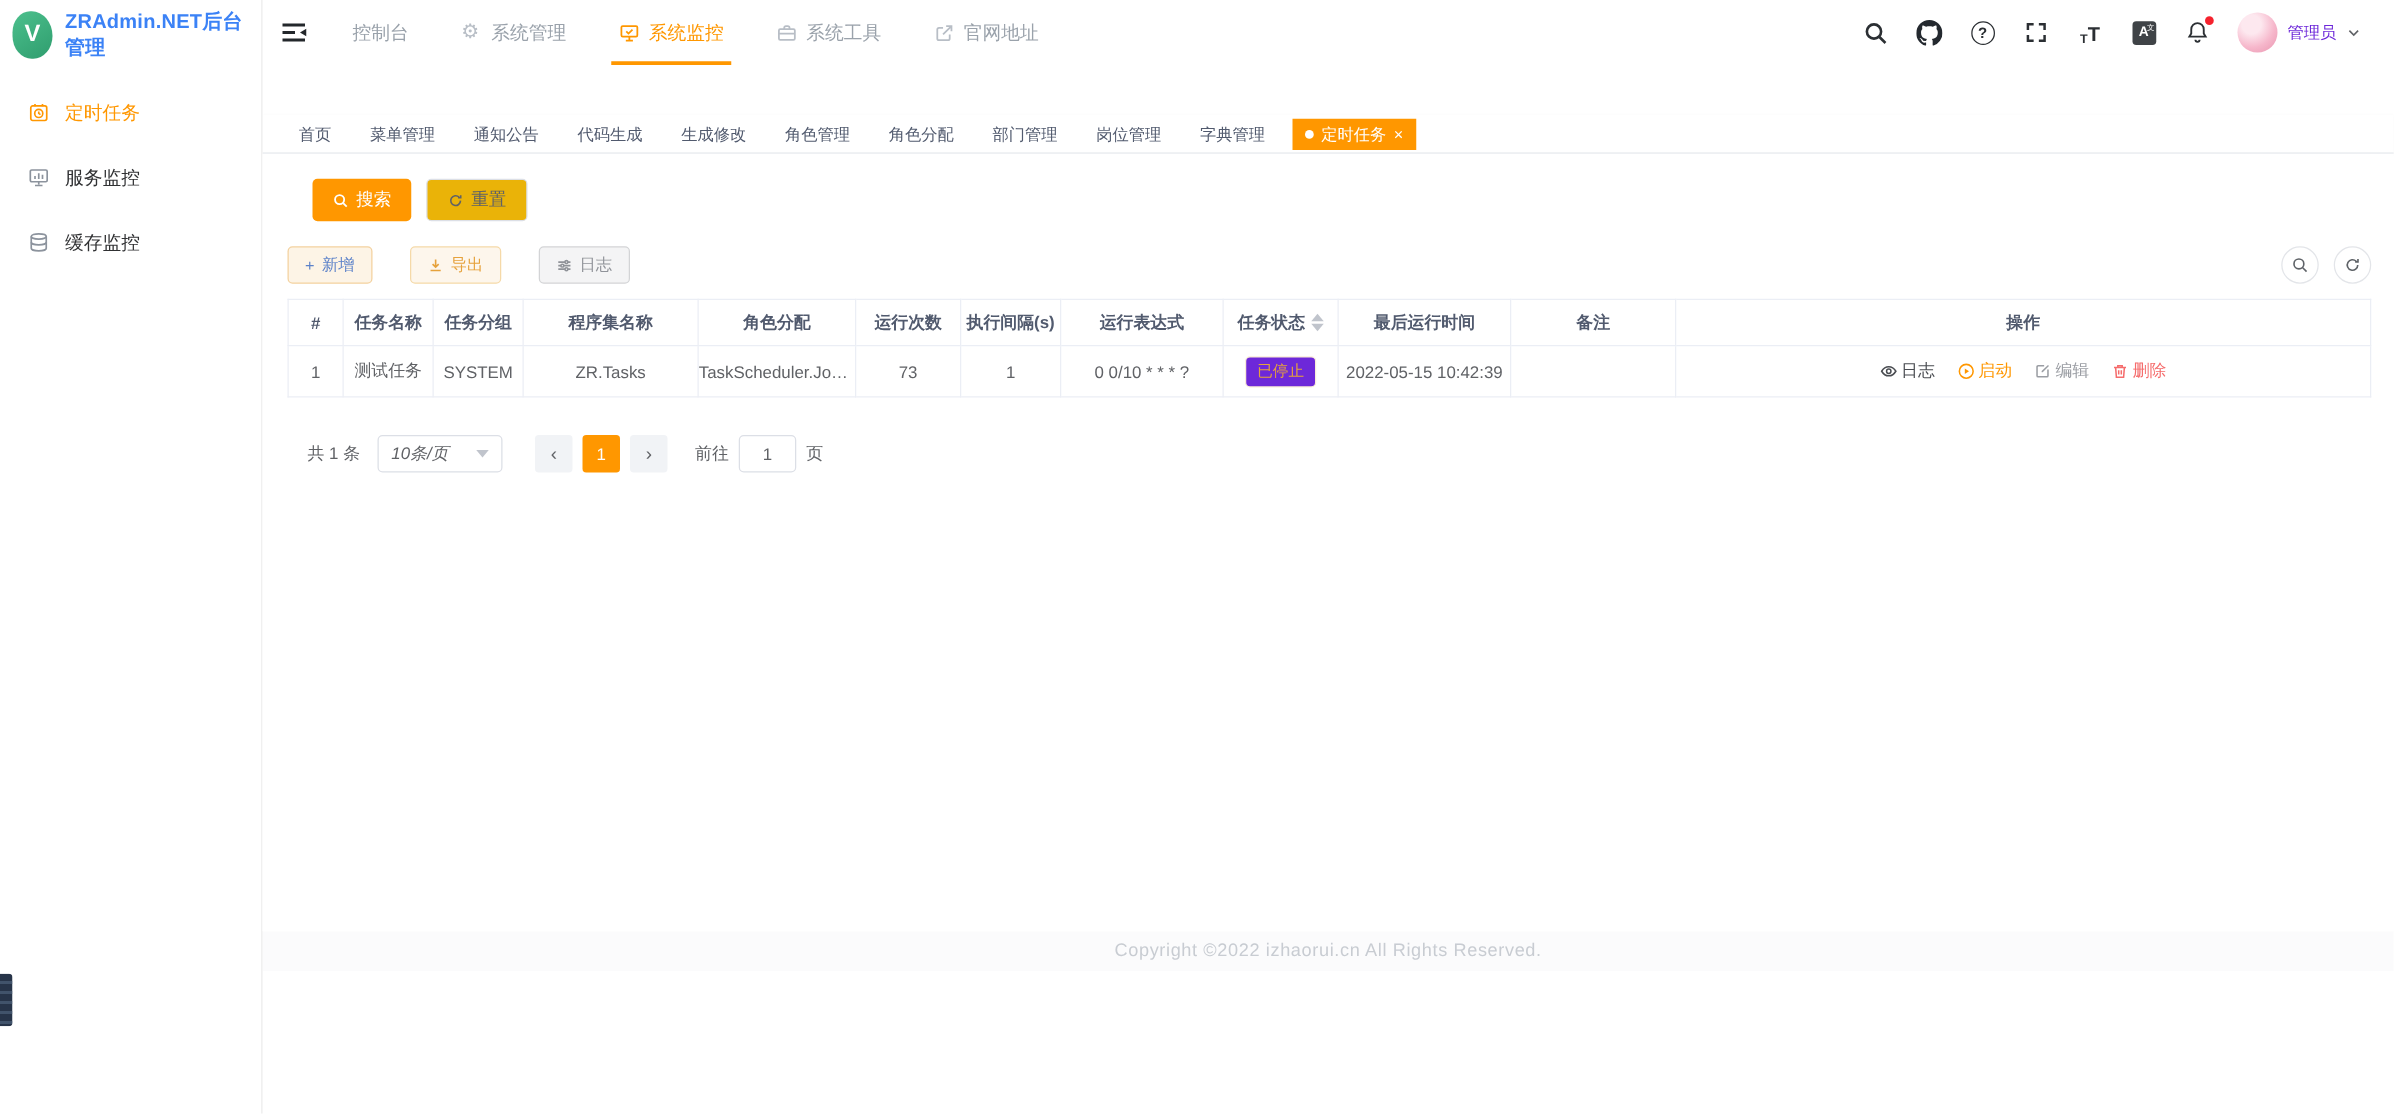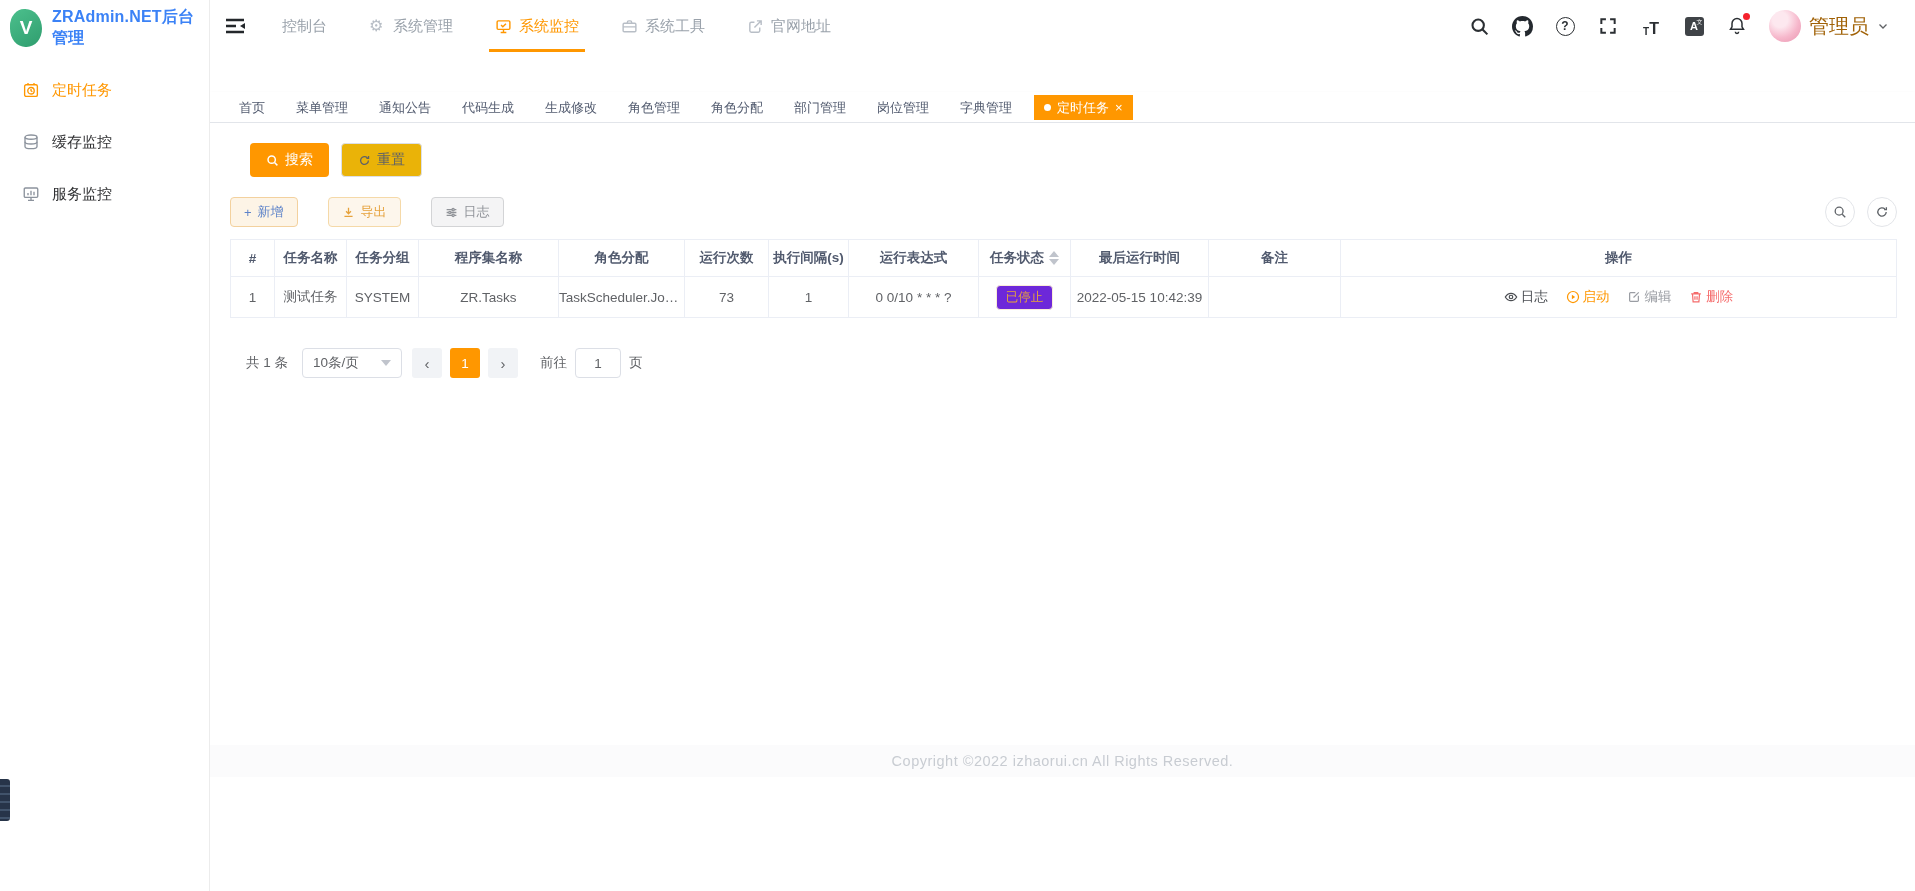--- a/index.html
+++ b/index.html
@@ -43,21 +43,21 @@
     display:flex; align-items:center; justify-content:center; }
   .font-size-glyph { font-weight:bold; color:#2b2f33; display:flex; align-items:flex-end; line-height:1; }
   .font-size-glyph .t-sm { font-size:10px; } .font-size-glyph .t-lg { font-size:16px; }
   .translate-box { width:19px; height:19px; background:#3f4347; border-radius:3px; position:relative; color:#fff;
     display:flex; align-items:center; justify-content:center; font-size:11px; font-weight:bold; }
   .translate-box .cjk { position:absolute; top:1px; right:1px; font-size:6px; font-weight:normal; }
   .badge-dot { position:absolute; top:-2px; right:-2px; width:7px; height:7px; border-radius:50%; background:#f5222d; }
   .avatar { width:32px; height:32px; border-radius:50%; cursor:pointer;
     background:radial-gradient(circle at 35% 30%,#fde8ef 0 25%,#f6b7cb 60%,#e893ae 100%); }
   .user-wrap { display:flex; align-items:center; gap:8px; cursor:pointer; }
-  .user-name { font-size:20px; color:#a16207; }
+  .user-name { font-size:13px; color:#6d28d9; }
   .chev { display:inline-flex; width:12px; height:12px; color:#606266; }
 
   
   .tabbar { height:31px; display:flex; align-items:center; padding:0 0 0 20px; border-bottom:1px solid #e2e5ea;
     box-shadow:0 1px 3px rgba(0,0,0,.05); background:#fff;margin-top:40px; }
   .tab { font-size:13px; color:#515a6e; padding:0 9px; margin-right:13px; line-height:31px; cursor:pointer; white-space:nowrap; }
   .tab.active { background:var(--accent); color:#fff; height:25px; line-height:25px; display:flex; align-items:center; gap:6px; padding:0 10px; }
   .tab-dot { width:7px; height:7px; border-radius:50%; background:#fff; }
   .tab-close { font-size:13px; cursor:pointer; }
 
@@ -94,21 +94,21 @@
   .status-tag { display:inline-block; background:#6d28d9; border:1px solid #faecd8; color:#e6a23c; font-size:12.5px;
     padding:3px 9px; border-radius:4px; }
   .op-link { display:inline-flex; align-items:center; gap:3px; margin:0 7px; cursor:pointer; font-size:13.5px; }
   .op-log { color:#4a4d52; } .op-start { color:var(--accent); } .op-edit { color:#9a9da3; } .op-del { color:#f56c6c; }
   .op-ico { display:inline-flex; width:14px; height:14px; }
 
   
   .pagination { display:flex; align-items:center; margin-top:30px; padding-left:16px; font-size:13.5px; color:#606266; }
   .pg-total { margin-right:14px; }
   .pg-select { width:100px; height:30px; border:1px solid #dcdfe6; border-radius:4px; display:flex; align-items:center;
-    padding:0 10px; color:#606266; cursor:pointer; position:relative; margin-right:6px; }
+    padding:0 10px; color:#606266; cursor:pointer; position:relative; margin-right:22px;font-style:italic; }
   .pg-select .sel-caret { margin-left:auto; width:0; height:0; border-left:5px solid transparent; border-right:5px solid transparent; border-top:6px solid #c0c4cc; }
   .pg-btn { width:30px; height:30px; border-radius:3px; background:#f1f3f6; color:#606266; display:inline-flex;
     align-items:center; justify-content:center; cursor:pointer; margin:0 4px; font-size:15px; }
   .pg-page { width:30px; height:30px; border-radius:3px; background:var(--accent); color:#fff; display:inline-flex;
     align-items:center; justify-content:center; cursor:pointer; margin:0 4px; font-size:13.5px; }
   .pg-goto { display:flex; align-items:center; gap:8px; margin-left:18px; }
   .goto-input { width:46px; height:30px; border:1px solid #dcdfe6; border-radius:4px; text-align:center; font-size:13.5px;
     color:#606266; outline:none; font-family:inherit; }
 
   
@@ -135,35 +135,35 @@
             <rect x="3.5" y="5" width="17" height="15.5" rx="2"></rect>
               <circle cx="12" cy="13" r="4.3"></circle>
             <path d="M12 10.8V13l1.8 1.3M8 2.8v2.4M16 2.8v2.4"></path>
           </svg>
         </span>
         <span>定时任务</span>
       </div>
       <div class="menu-item">
         <span class="mi-icon">
           <svg viewBox="0 0 24 24" width="18" height="18" fill="none" stroke="currentColor" stroke-width="1.8">
+            <rect x="3" y="4" width="18" height="12.5" rx="1.5"></rect>
+              <path d="M8 13.5v-3M12 13.5V7.5M16 13.5v-4.5M12 16.5v3M8 20.5h8"></path>
+          </svg>
+        </span>
+        <span>服务监控</span>
+      </div>
+      <div class="menu-item">
+        <span class="mi-icon">
+          <svg viewBox="0 0 24 24" width="18" height="18" fill="none" stroke="currentColor" stroke-width="1.8">
             <ellipse cx="12" cy="5.5" rx="8" ry="2.8"></ellipse>
             <path d="M4 5.5v6.2c0 1.6 3.6 2.9 8 2.9s8-1.3 8-2.9V5.5"></path>
             <path d="M4 11.7v6.3c0 1.6 3.6 2.9 8 2.9s8-1.3 8-2.9v-6.3"></path>
           </svg>
         </span>
         <span>缓存监控</span>
-      </div>
-      <div class="menu-item">
-        <span class="mi-icon">
-          <svg viewBox="0 0 24 24" width="18" height="18" fill="none" stroke="currentColor" stroke-width="1.8">
-            <rect x="3" y="4" width="18" height="12.5" rx="1.5"></rect>
-              <path d="M8 13.5v-3M12 13.5V7.5M16 13.5v-4.5M12 16.5v3M8 20.5h8"></path>
-          </svg>
-        </span>
-        <span>服务监控</span>
       </div>
     </nav>
     <div class="drawer-handle"></div>
   </aside>
 
   <div class="main">
 
     <header class="navbar">
       <span class="hamburger">
         <svg viewBox="0 0 22 22" width="22" height="22">

